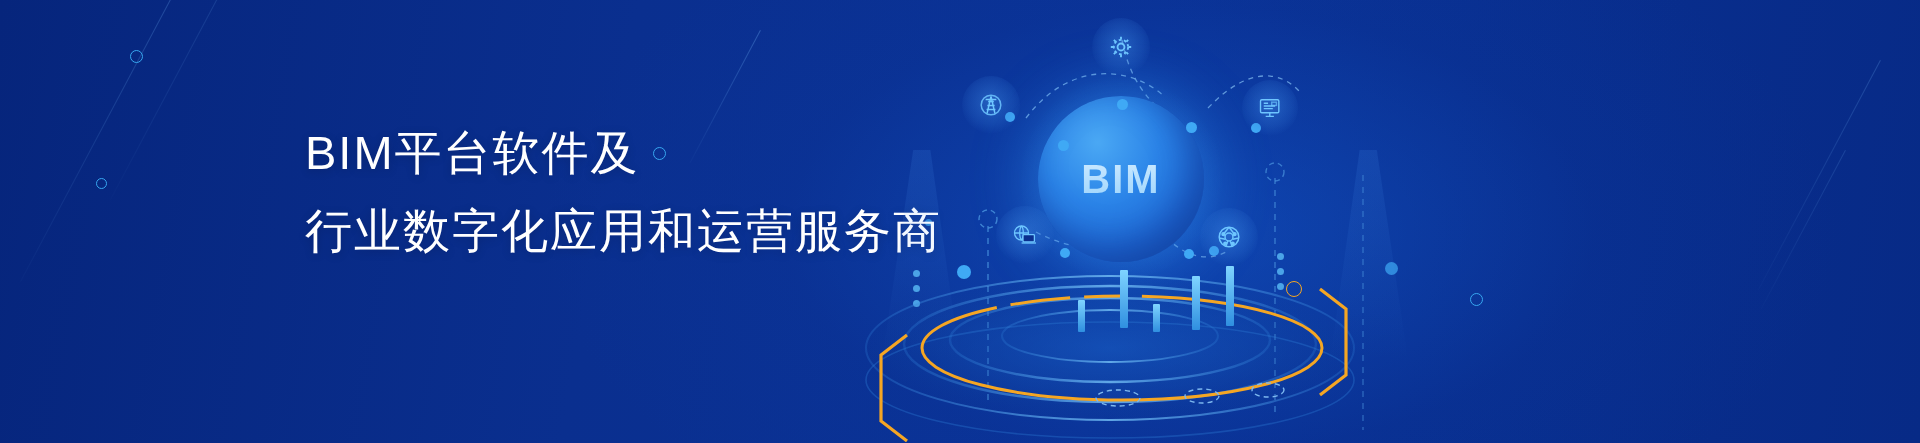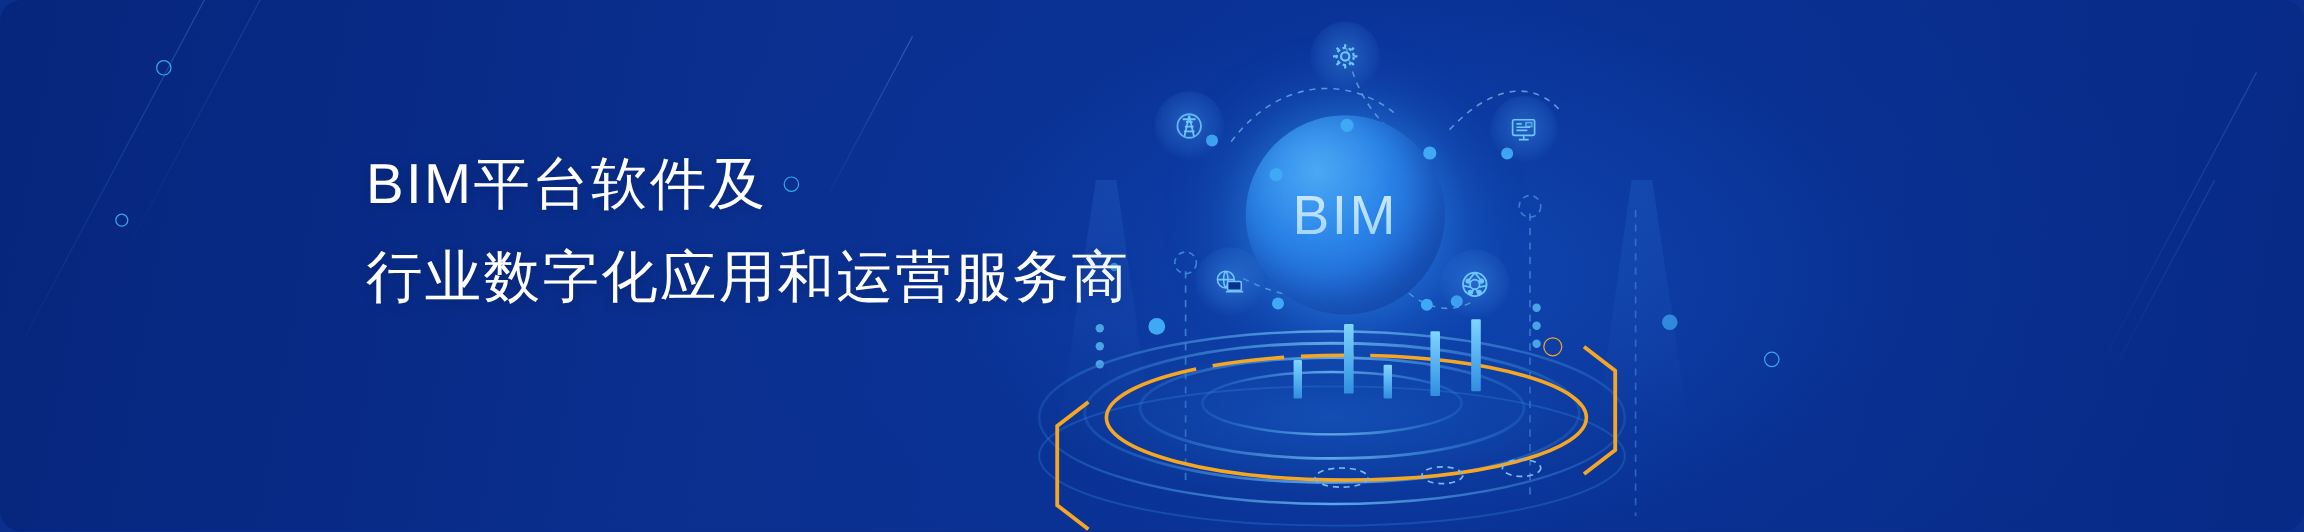--- a/index.html
+++ b/index.html
@@ -6,21 +6,20 @@
   body{
     width:1920px;height:443px;overflow:hidden;
     font-family:"Liberation Sans","DejaVu Sans",sans-serif;
     background:#0a2f8f;
   }
   #stage{
     position:relative;width:1920px;height:443px;overflow:hidden;
     background:
       radial-gradient(ellipse 900px 500px at 1190px 230px, rgba(22,96,214,0.45) 0%, rgba(12,60,165,0.15) 45%, rgba(10,45,140,0) 72%),
       linear-gradient(100deg,#06257c 0%,#0a2f8f 32%,#0a3296 58%,#072a86 100%);
-    border-radius: 18px;
   }
 
   
   .streak{position:absolute;background:linear-gradient(to bottom,rgba(120,190,255,0.55),rgba(120,190,255,0.05));
           width:1px;transform-origin:top left;}
   .node-ring{position:absolute;border:1.6px solid #37a7f0;border-radius:50%;background:transparent;}
   .node-dot{position:absolute;border-radius:50%;background:#3fa9f5;}
 
   
   #headline{
@@ -40,21 +39,21 @@
     background:radial-gradient(circle at 36% 28%, #4aa8f4 0%, #2b84e8 38%, #1f6ad6 68%, #1a58bd 100%);
     box-shadow:0 0 52px 14px rgba(45,140,235,0.42), inset -12px -14px 34px rgba(12,50,140,0.55);
   }
   #sphere-halo{
     position:absolute;left:1020px;top:78px;width:202px;height:202px;border-radius:50%;
     background:radial-gradient(circle, rgba(63,150,245,0.30) 0%, rgba(63,150,245,0.10) 55%, rgba(63,150,245,0) 72%);
   }
   #sphere-label{
     position:absolute;left:1038px;top:96px;width:166px;height:166px;
     display:flex;align-items:center;justify-content:center;
-    font-size:46px;letter-spacing:2px;font-weight:400;
+    font-size:40px;letter-spacing:2px;font-weight:700;
     background:linear-gradient(to bottom,#ffffff 8%,#bfe4ff 45%,#59b3f5 100%);
     -webkit-background-clip:text;background-clip:text;color:transparent;
     text-shadow:none;
   }
 
   
   .bubble{position:absolute;border-radius:50%;
     background:radial-gradient(circle at 50% 45%, rgba(70,150,240,0.42) 0%, rgba(50,120,215,0.22) 52%, rgba(40,100,190,0.0) 74%);
     display:flex;align-items:center;justify-content:center;}
   .bubble svg{display:block;}

